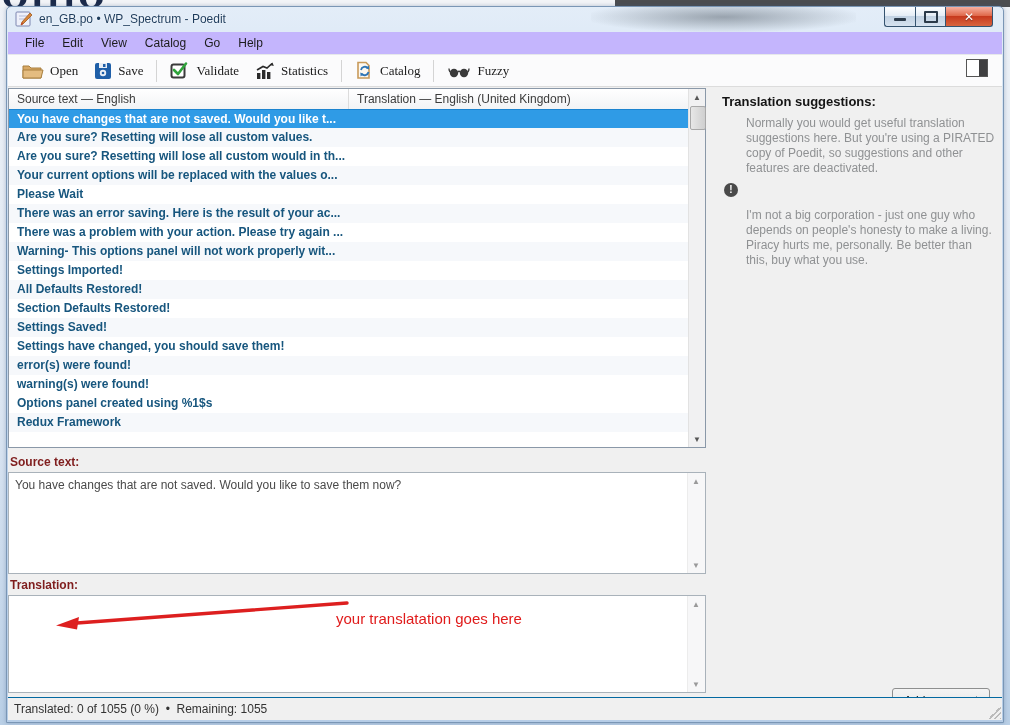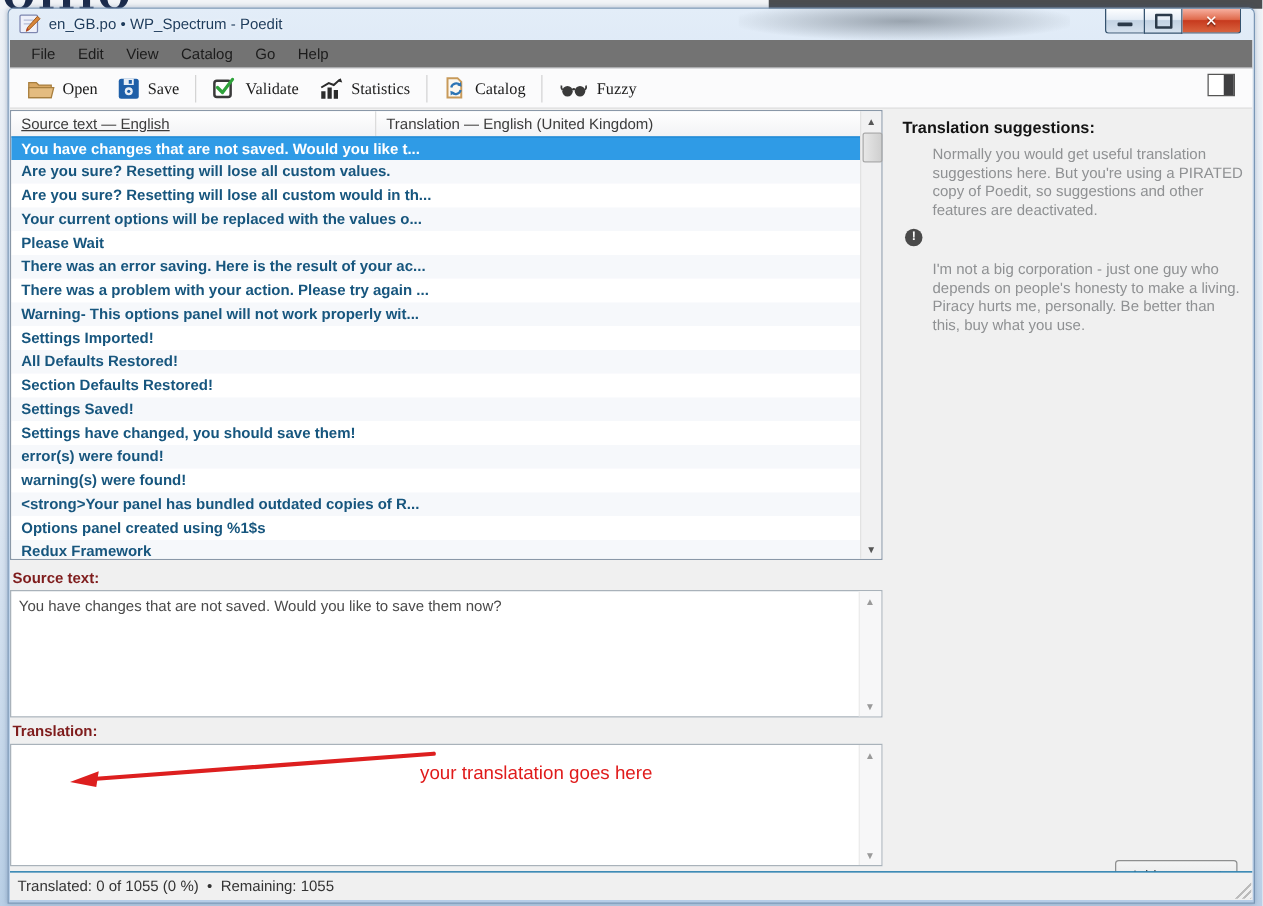--- a/index.html
+++ b/index.html
@@ -32,37 +32,37 @@
   .cap-btn.max{width:29px;}
   .cap-btn.close{width:46px;border-radius:0 0 3px 0;border-left:none;
     background:linear-gradient(180deg,#f7b0a0 0%,#e06a4c 45%,#c73a1e 50%,#d9643f 100%);}
   .glyph-min{width:12px;height:3px;background:#2b3a4a;border-radius:1px;margin-top:6px;}
   .glyph-max{width:10px;height:8px;border:2px solid #2b3a4a;border-radius:1px;background:transparent;}
   .glyph-close{color:#fff;font-size:12px;font-weight:700;text-shadow:0 1px 1px rgba(0,0,0,.4);}
 
   
   .client{position:absolute;left:1px;right:1px;top:25px;bottom:2px;background:#f0f0f0;overflow:hidden;}
 
-  .menubar{position:absolute;left:0;top:0;right:0;height:22px;background:#737373;border-bottom:1px solid #e6e8eb;
+  .menubar{position:absolute;left:0;top:0;right:0;height:22px;background:#c4b5fd;border-bottom:1px solid #e6e8eb;
     display:flex;align-items:center;padding-left:8px;}
   .menu-item{font-size:12px;color:#1c1c1c;padding:3px 9px;cursor:default;}
 
   .toolbar{position:absolute;left:0;top:23px;right:0;height:31px;background:#fbfbfc;border-bottom:1px solid #dcdcdc;
     display:flex;align-items:center;padding-left:6px;}
   .tool-btn{display:flex;align-items:center;gap:6px;padding:3px 8px;font-size:13px;color:#1a1a1a;border-radius:2px;font-family:Liberation Serif, serif;}
   .tool-sep{width:1px;height:22px;background:#d4d4d4;margin:0 5px;}
   .sidebar-toggle{position:absolute;right:14px;top:27px;width:20px;height:16px;border:1px solid #555;background:#fff;}
   .sidebar-toggle .dark-half{position:absolute;right:0;top:0;width:8px;height:100%;background:#3f3f41;}
 
   
   .list-box{position:absolute;left:0;top:56px;width:698px;height:360px;background:#fff;border:1px solid #8a98a8;box-sizing:border-box;}
   .list-header{position:absolute;left:0;top:0;right:17px;height:20px;background:linear-gradient(180deg,#ffffff,#f2f3f5);
     border-bottom:1px solid #dfdfdf;display:flex;}
   .col-h{font-size:12px;color:#3c3c3c;padding:3px 0 0 8px;box-sizing:border-box;white-space:nowrap;overflow:hidden;}
-  .col-h.first{width:292px;border-right:1px solid #dcdcdc;text-decoration:underline;}
+  .col-h.first{width:340px;border-right:1px solid #dcdcdc;}
   .col-h.second{flex:1;}
   .rows{position:absolute;left:0;top:20px;right:17px;bottom:0;overflow:hidden;}
   .row{height:19px;line-height:19px;padding-left:8px;font-size:12px;font-weight:700;color:#17567E;
     white-space:nowrap;overflow:hidden;background:#fff;}
   .row.alt{background:#f6f8fb;}
   .row.sel{background:#2F9BE6;color:#fff;border-top:1px solid #1b83cf;box-sizing:border-box;}
   
   .v-scroll{position:absolute;right:0;top:0;width:17px;bottom:0;background:#f1f1f2;border-left:1px solid #e2e2e2;box-sizing:border-box;}
   .scroll-arrow{position:absolute;left:0;width:16px;height:16px;display:flex;align-items:center;justify-content:center;
     font-size:8px;color:#565656;}
@@ -225,21 +225,20 @@
           <div class="row alt">There was an error saving. Here is the result of your ac...</div>
           <div class="row">There was a problem with your action. Please try again ...</div>
           <div class="row alt">Warning- This options panel will not work properly wit...</div>
           <div class="row">Settings Imported!</div>
           <div class="row alt">All Defaults Restored!</div>
           <div class="row">Section Defaults Restored!</div>
           <div class="row alt">Settings Saved!</div>
           <div class="row">Settings have changed, you should save them!</div>
           <div class="row alt">error(s) were found!</div>
           <div class="row">warning(s) were found!</div>
-          <div class="row alt">&lt;strong&gt;Your panel has bundled outdated copies of R...</div>
           <div class="row">Options panel created using %1$s</div>
           <div class="row alt">Redux Framework</div>
         </div>
       <div class="v-scroll">
         <div class="scroll-arrow up">▲</div>
         <div class="scroll-thumb"></div>
         <div class="scroll-arrow down">▼</div>
       </div>
     </div>
 

